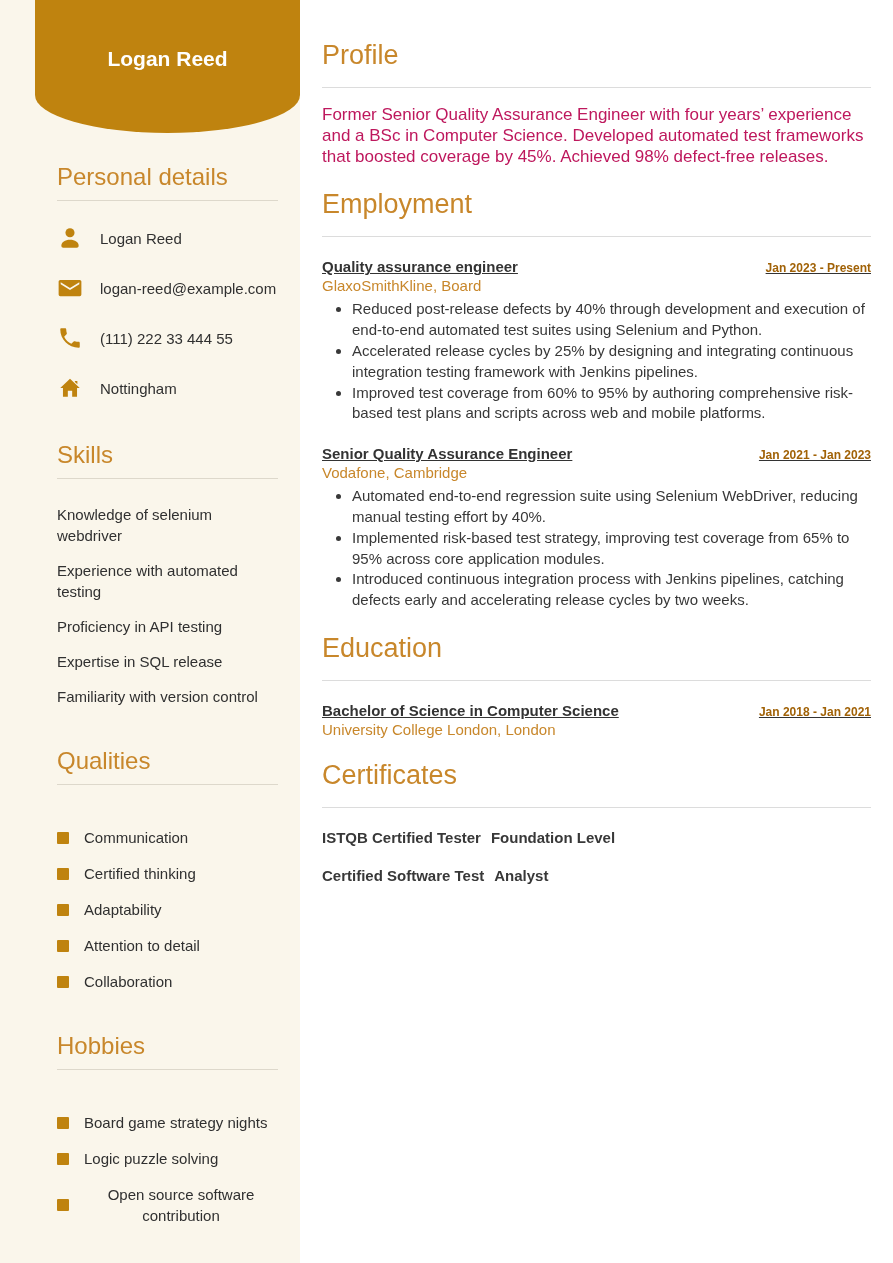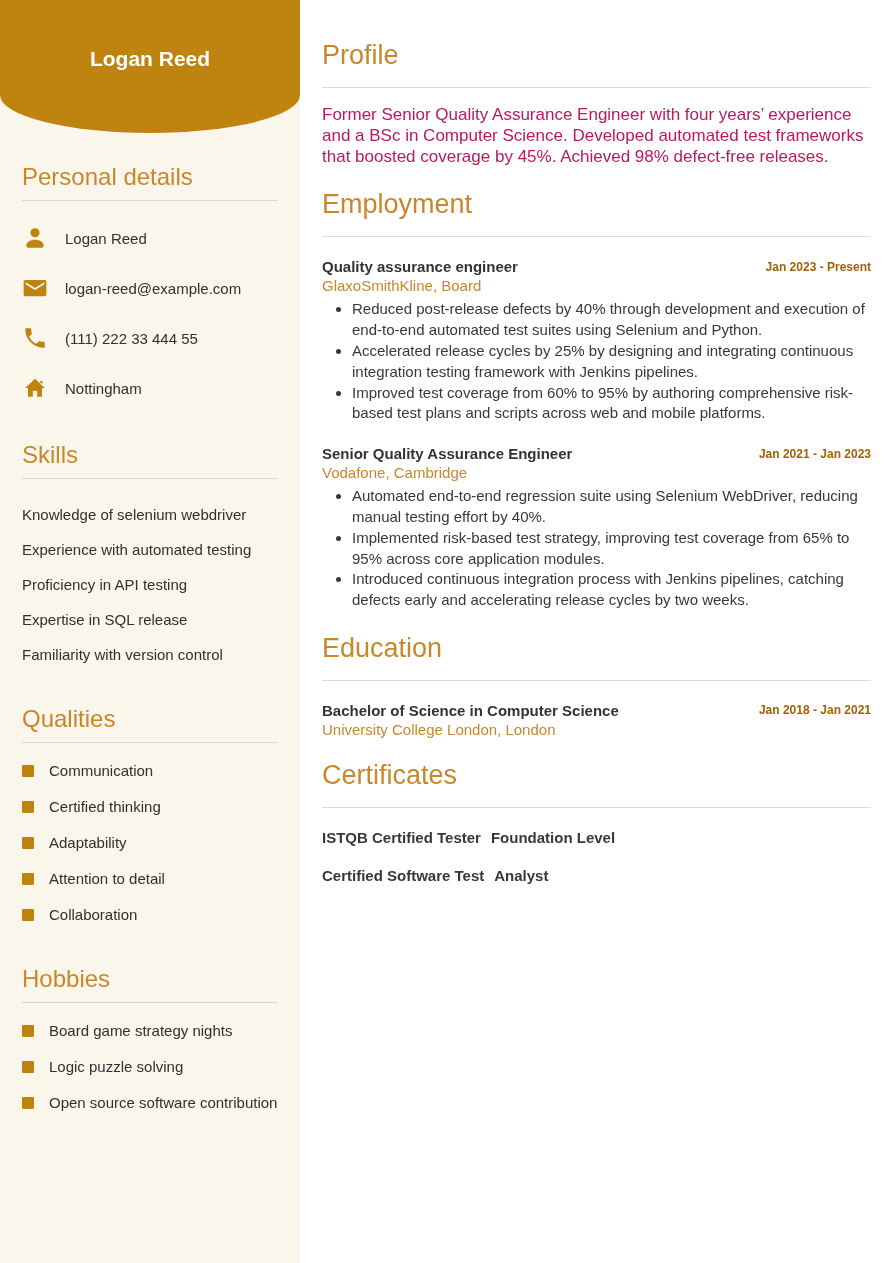--- a/index.html
+++ b/index.html
@@ -14,20 +14,21 @@
     display: flex;
     overflow: hidden;
   }
 
   
   .sidebar {
     width: 300px;
     min-width: 300px;
     height: 100%;
     background: #faf6eb;
+    padding-left: 35px;
   }
   .sidebar-header {
     height: 133px;
     background: #bf830f;
     border-radius: 0 0 50% 50% / 0 0 38px 38px;
     display: flex;
     align-items: flex-start;
     justify-content: center;
   }
   .name-title {
@@ -56,21 +57,21 @@
     margin-top: 24px;
     min-height: 26px;
   }
   .pd-row .icon { width: 26px; height: 26px; color: #bf830f; flex: 0 0 26px; }
   .pd-row .icon svg { width: 100%; height: 100%; display: block; }
   .pd-text { font-size: 15px; color: #303030; }
 
   .plain-list { margin-top: 25px; }
   .plain-item { font-size: 15px; color: #303030; margin-bottom: 14px; line-height: 21px; }
 
-  .bullet-list { margin-top: 17px; }
+  .bullet-list { margin-top: 42px; text-align: center; }
   .bullet-item {
     display: flex;
     align-items: center;
     gap: 15px;
     margin-bottom: 15px;
     line-height: 21px;
   }
   .sq-bullet {
     width: 12px; height: 12px;
     background: #bf830f;
@@ -100,21 +101,22 @@
   .profile-text {
     margin-top: 17px;
     font-size: 17px;
     line-height: 20.8px;
     color: #be185d;
   }
   .job { margin-top: 21px; }
   .job-head {
     display: flex;
     justify-content: space-between;
-    align-items: center;
+    align-items: flex-end;
+    text-decoration: underline;
   }
   .job-title { font-size: 15px; font-weight: bold; color: #333; }
   .job-dates { font-size: 12px; font-weight: bold; color: #a16207; white-space: nowrap; }
   .job-company { margin-top: 2px; font-size: 15px; color: #c8872b; }
   .job-bullets {
     margin-top: 5px;
     padding-left: 30px;
     list-style: disc;
   }
   .job-bullets li {

